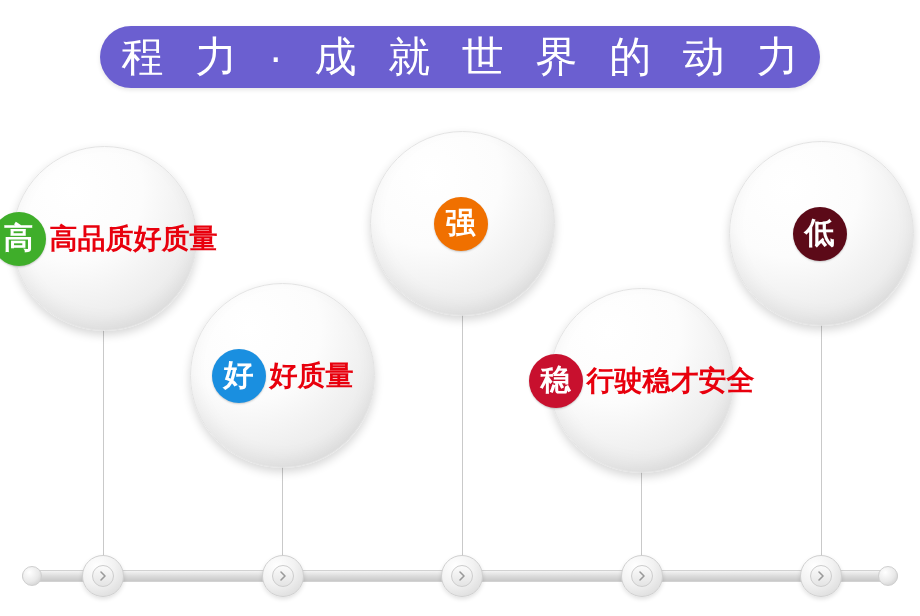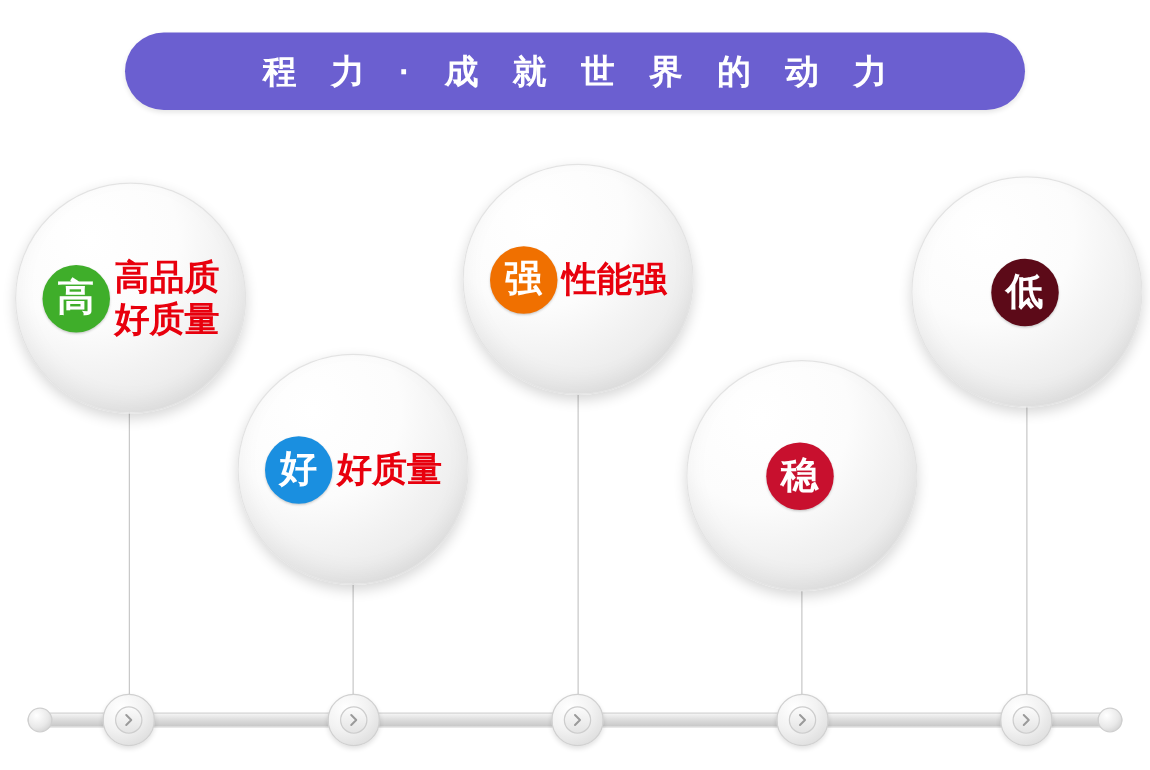--- a/index.html
+++ b/index.html
@@ -29,22 +29,22 @@
     height: 62px;
     background: #6b5fd0;
     border-radius: 31px;
     box-shadow: 0 2px 4px rgba(0,0,0,0.10);
     display: flex;
     align-items: center;
     justify-content: center;
   }
   .banner-text {
     color: #ffffff;
-    font-size: 27px;
-    font-weight: bold;
+    font-size: 42px;
+    font-weight: normal;
     letter-spacing: 10px;
     white-space: nowrap;
     text-indent: 10px;
     font-family: "Liberation Sans", "DejaVu Sans", sans-serif;
   }
 
   
   .stem {
     position: absolute;
     width: 1px;
@@ -83,21 +83,21 @@
     display: flex;
     align-items: center;
     justify-content: center;
     flex: 0 0 auto;
     margin-right: 4px;
     box-shadow: 0 1px 2px rgba(0,0,0,0.20);
     font-family: "Liberation Sans", "DejaVu Sans", sans-serif;
   }
   .lines {
     display: flex;
-    flex-direction: column;
+    flex-direction: row;
     justify-content: center;
   }
   .lines span {
     color: #e8000d;
     font-size: 28px;
     font-weight: bold;
     line-height: 1.18;
     white-space: nowrap;
     font-family: "Liberation Sans", "DejaVu Sans", sans-serif;
   }
@@ -182,28 +182,31 @@
       <div class="lines">
         <span>好质量</span>
       </div>
     </div>
   </div>
 
   <div class="balloon" style="left:370px; top:131px;">
     <div class="inner">
       <div class="badge" style="background:#f07000;">强</div>
       <div class="lines">
-        <span>性能强</span>
       </div>
     </div>
   </div>
 
   <div class="balloon" style="left:549px; top:288px;">
     <div class="inner">
       <div class="badge" style="background:#c8102e;">稳</div>
+      <div class="lines">
+        <span>行驶稳</span>
+        <span>才安全</span>
+      </div>
     </div>
   </div>
 
   <div class="balloon" style="left:729px; top:141px;">
     <div class="inner">
       <div class="badge" style="background:#5c0a18;">低</div>
       <div class="lines">
       </div>
     </div>
   </div>

